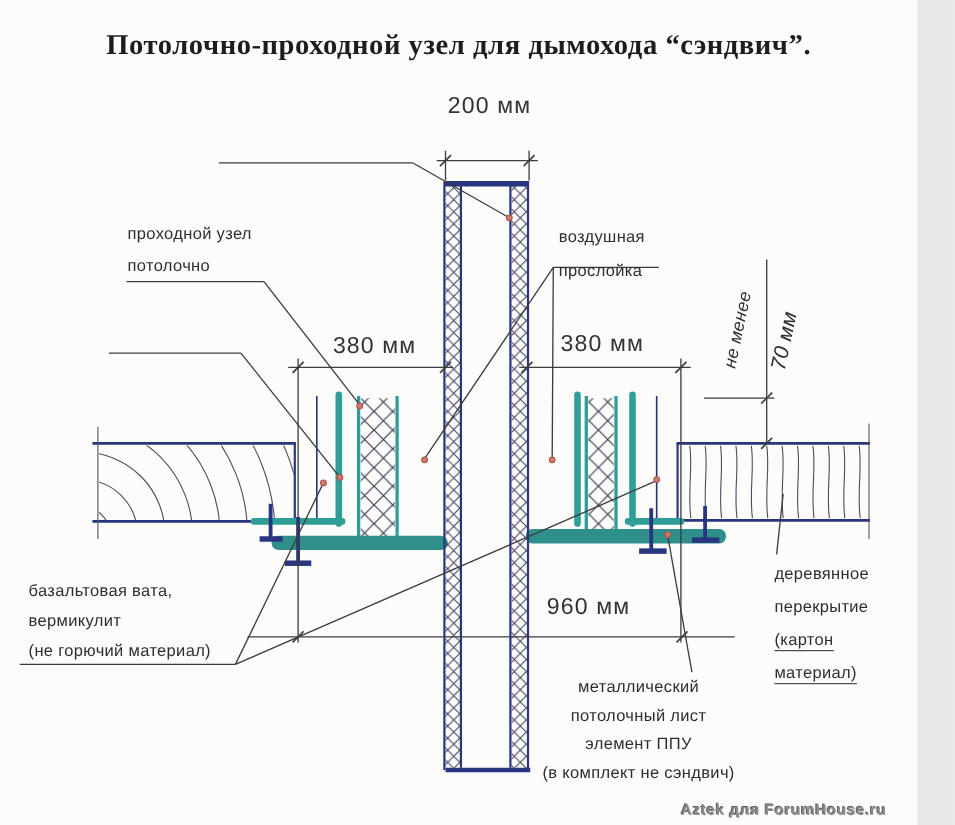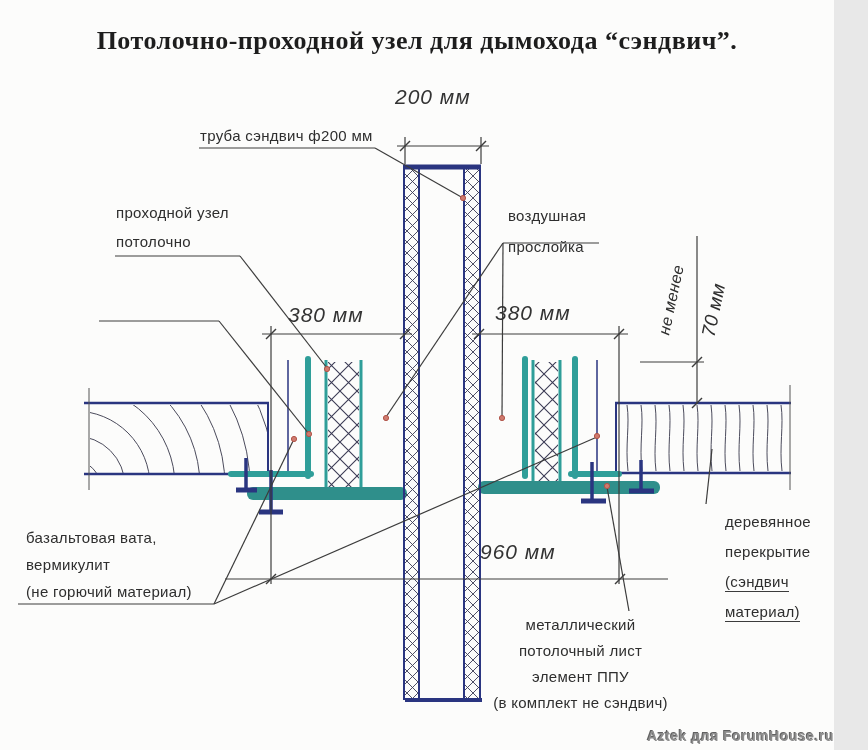--- a/index.html
+++ b/index.html
@@ -7,28 +7,28 @@
     position:relative;width:788px;height:750px;overflow:hidden;
     background:var(--c-bg,#fcfcfb);
     font-family:"Liberation Sans",sans-serif;
     color:var(--c-text,#2e2e2e);
     padding-left:46px;
   }
   #drawing{position:absolute;left:0;top:0;}
   .lbl{position:absolute;font-size:15px;line-height:27px;letter-spacing:.3px;white-space:nowrap;}
   .lbl .ln{display:block;}
   .u{border-bottom:1.4px solid var(--c-line,#3c3c3c);padding-bottom:1px;}
-  .dim{position:absolute;font-style:italic;font-size:21px;letter-spacing:1px;white-space:nowrap;color:#333;}
+  .dim{position:absolute;font-size:21px;letter-spacing:1px;text-align:center;white-space:nowrap;color:#333;}
   .rot{transform:rotate(-78deg);transform-origin:center center;}
   #title{
     position:absolute;left:0;top:26px;width:100%;text-align:center;
     font-family:"Liberation Serif",serif;font-weight:bold;font-size:26px;color:#1d1d1d;letter-spacing:.5px;
   }
   #watermark{
-    position:absolute;right:0;bottom:6px;font-size:14px;font-weight:bold;letter-spacing:.5px;
+    position:absolute;right:28px;bottom:6px;font-size:14px;font-weight:bold;letter-spacing:.5px;
     color:var(--c-wm,#8e8e8e);
     text-shadow:-1px -1px 0 #616161,1px 1px 0 #ffffff;
   }
   
   .g-navy{stroke:var(--c-navy,#2a3580);fill:none;}
   .g-teal{stroke:var(--c-teal,#2f9e99);fill:none;}
   .g-line{stroke:var(--c-line,#3c3c3c);fill:none;stroke-width:1.2;}
   .g-grain{stroke:#4b4b5c;fill:none;stroke-width:1;}
 </style>
 </head>
@@ -203,45 +203,42 @@
 
   <div id="title">Потолочно-проходной узел для дымохода “сэндвич”.</div>
 
   <div class="dim" style="left:395px;top:85px;width:100px;">200 мм</div>
   <div class="dim" style="left:288px;top:303px;width:105px;">380 мм</div>
   <div class="dim" style="left:495px;top:301px;width:105px;">380 мм</div>
   <div class="dim" style="left:480px;top:540px;width:110px;">960 мм</div>
   <div class="lbl rot" style="left:632px;top:282px;width:80px;font-size:16px;font-style:italic;">не менее</div>
   <div class="lbl rot" style="left:686px;top:296px;width:55px;font-size:19px;font-style:italic;">70 мм</div>
 
-  <div class="lbl" style="left:200px;top:122px;">
-    <span class="ln">труба сэндвич ф200 мм</span>
-  </div>
 
   <div class="lbl" style="left:508px;top:180px;line-height:31px;margin-top:20px;">
     <span class="ln">воздушная</span>
     <span class="ln">прослойка</span>
   </div>
 
   <div class="lbl" style="left:116px;top:198px;line-height:29px;">
     <span class="ln">проходной узел</span>
     <span class="ln">потолочно</span>
   </div>
 
 
   <div class="lbl" style="left:26px;top:524px;line-height:27px;">
     <span class="ln">базальтовая вата,</span>
     <span class="ln">вермикулит</span>
     <span class="ln">(не горючий материал)</span>
   </div>
 
-  <div class="lbl" style="left:725px;top:507px;line-height:30px;">
+  <div class="lbl" style="left:704px;top:507px;line-height:30px;">
     <span class="ln">деревянное</span>
     <span class="ln">перекрытие</span>
-    <span class="ln"><span class="u">(сэндвич</span></span>
+    <span class="ln"><span class="u">(картон</span></span>
     <span class="ln"><span class="u">материал)</span></span>
   </div>
 
   <div class="lbl" style="left:478px;top:612px;width:205px;text-align:center;line-height:26px;">
     <span class="ln">металлический</span>
     <span class="ln">потолочный лист</span>
     <span class="ln">элемент ППУ</span>
     <span class="ln">(в комплект не сэндвич)</span>
   </div>
 

